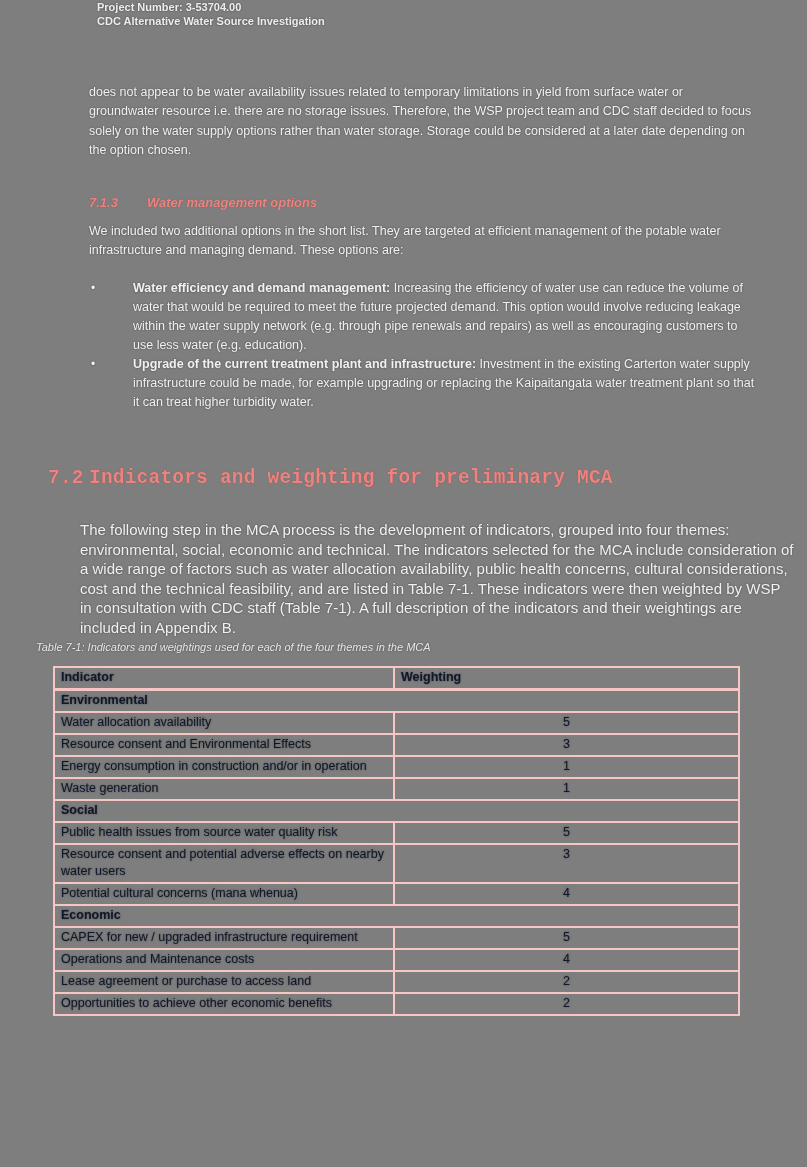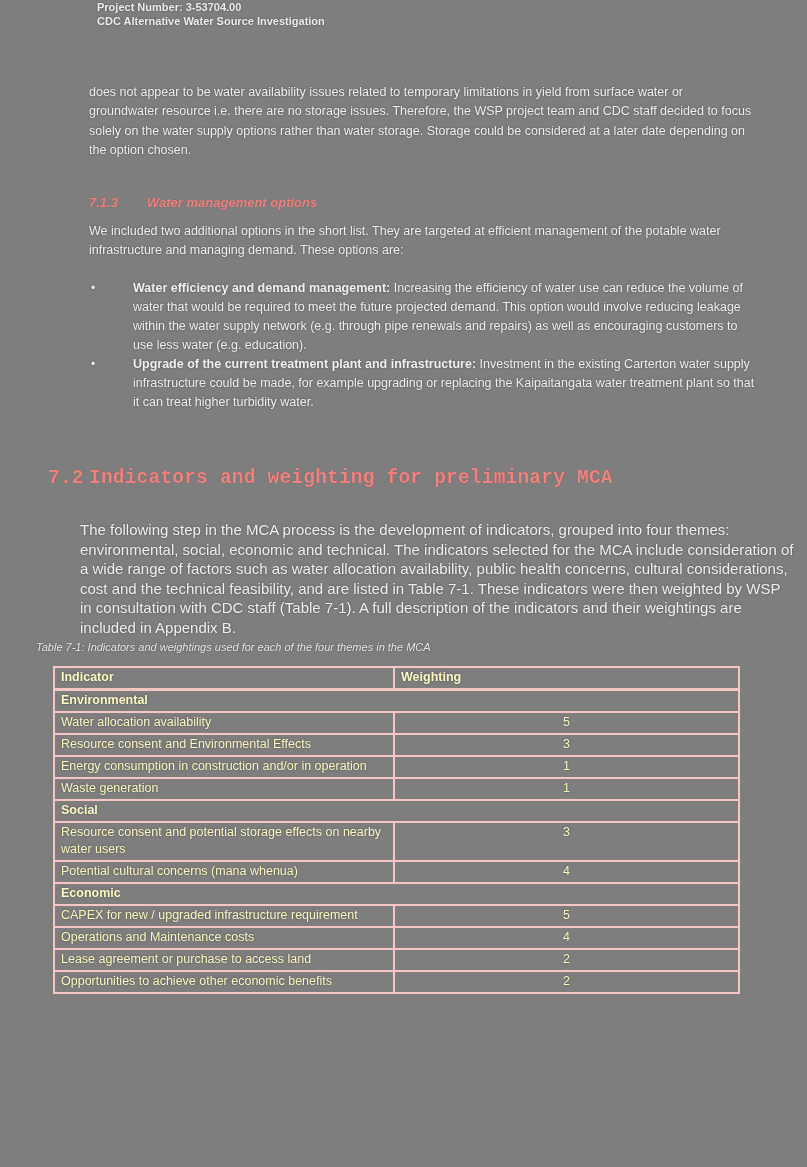--- a/index.html
+++ b/index.html
@@ -33,21 +33,21 @@
         color:#f0827e; font-size:19.5px; font-weight:bold;
         text-shadow:0 0 1px rgba(60,20,20,.4); letter-spacing:.2px;font-family:Liberation Mono, monospace; }
   .h72 .num{ display:inline-block; width:41px; }
   .p3{ position:absolute; top:505px; left:48px; width:714px;
        font-size:15px; line-height:19.5px;margin-left:32px; }
   .caption{ position:absolute; top:641px; left:36px; width:714px;
             font-size:11px; font-style:italic; color:#e8e8e8; }
   .mca-table{
     position:absolute; top:666px; left:53px; width:685px;
     border-collapse:collapse; table-layout:fixed;
-    font-size:12.5px; line-height:17px; color:#fef9c3;
+    font-size:12.5px; line-height:17px; color:#0f172a;
   }
   .mca-table col.c1{ width:340px; }
   .mca-table col.c2{ width:345px; }
   .mca-table td, .mca-table th{
     border:2px solid #f5c6c3; padding:1px 6px 2px 6px;
     text-shadow:0 0 2px rgba(30,30,30,.55);
     vertical-align:top; text-align:left; font-weight:normal;
   }
   .mca-table thead th{ font-weight:bold; border-bottom:3px solid #f5c6c3; }
   .mca-table tr.section-row td{ font-weight:bold; }
@@ -114,21 +114,25 @@
         <td class="wt">1</td>
       </tr>
       <tr>
         <td>Waste generation</td>
         <td class="wt">1</td>
       </tr>
       <tr class="section-row">
         <td colspan="2">Social</td>
       </tr>
       <tr>
-        <td>Resource consent and potential storage effects on nearby water users</td>
+        <td>Public health issues from source water quality risk</td>
+        <td class="wt">5</td>
+      </tr>
+      <tr>
+        <td>Resource consent and potential adverse effects on nearby water users</td>
         <td class="wt">3</td>
       </tr>
       <tr>
         <td>Potential cultural concerns (mana whenua)</td>
         <td class="wt">4</td>
       </tr>
       <tr class="section-row">
         <td colspan="2">Economic</td>
       </tr>
       <tr>

